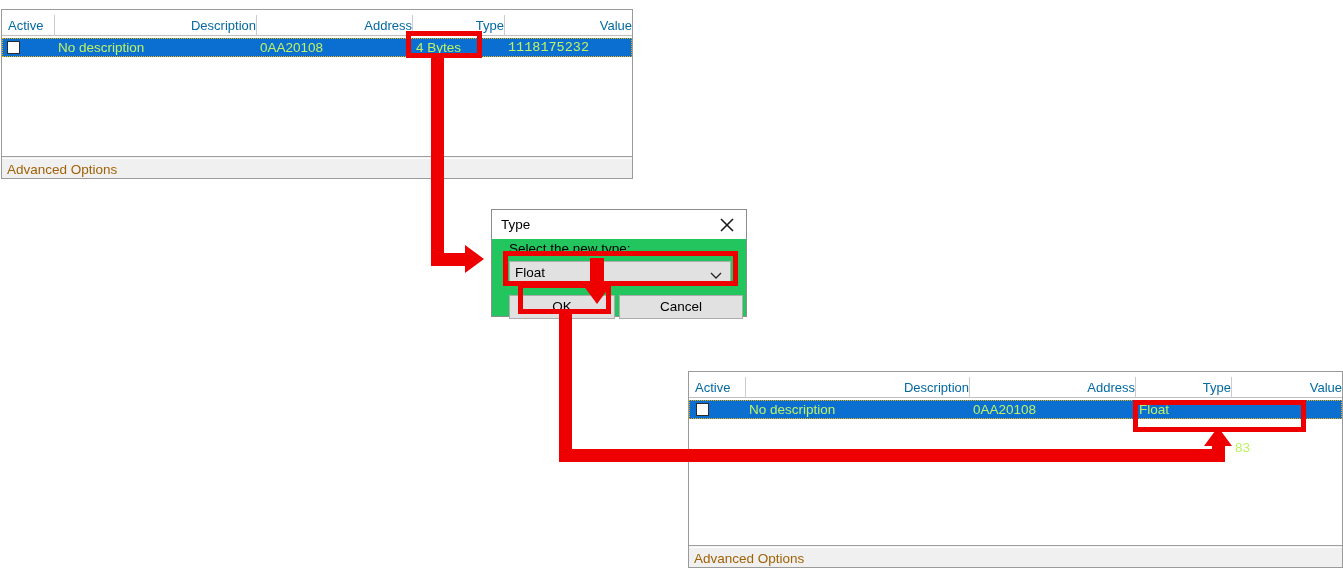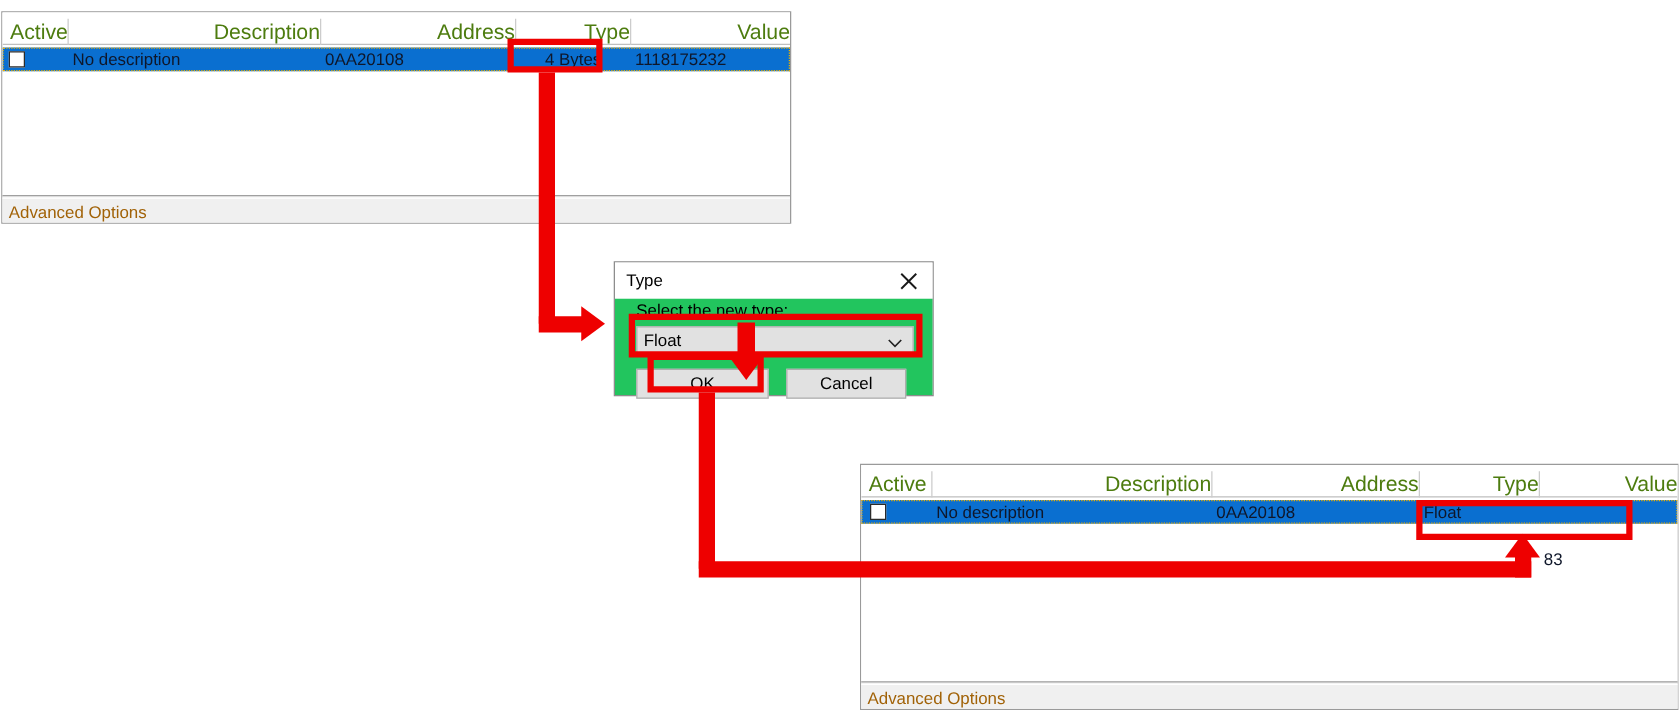--- a/index.html
+++ b/index.html
@@ -57,22 +57,22 @@
     height: 21px;
     background: #ffffff;
     border-bottom: 1px solid #bfbfbf;
     box-sizing: border-box;
   }
   .ct-th {
     position: absolute;
     top: 0;
     height: 21px;
     line-height: 21px;
-    font-size: 17px;
-    color: #4d7c0f;
+    font-size: 13px;
+    color: #0369a1;
     padding-left: 4px;
     box-sizing: border-box;
     white-space: nowrap;
     overflow: hidden;
   }
   .ct-th.sep {
     border-left: 1px solid #cccccc;
     text-align: right;
   }
   .ct-row {
@@ -92,21 +92,21 @@
     border: 1px dotted #f0b000;
     box-sizing: border-box;
     pointer-events: none;
   }
   .ct-td {
     position: absolute;
     top: 0;
     height: 19px;
     line-height: 19px;
     font-size: 13.5px;
-    color: #0f172a;
+    color: #bef264;
     padding-left: 4px;
     box-sizing: border-box;
     white-space: nowrap;
     overflow: hidden;
   }
   .ct-checkbox {
     position: absolute;
     width: 13px;
     height: 13px;
     background: #ffffff;
@@ -226,21 +226,21 @@
     background: #e1e1e1;
     border: 1px solid #adadad;
     box-sizing: border-box;
     font-size: 13.5px;
     color: #000000;
     text-align: center;
     line-height: 22px;
     white-space: nowrap;
   }
   .dlg-btn-ok    { left: 17px;  width: 106px; }
-  .dlg-btn-cancel{ left: 137px; width: 96px; }
+  .dlg-btn-cancel{ left: 127px; width: 124px; }
 
   
   .anno {
     position: absolute;
     background: #ee0000;
   }
   .anno-box {
     position: absolute;
     border: 5px solid #ee0000;
     box-sizing: border-box;
@@ -286,22 +286,22 @@
         <div class="ct-th sep" style="left:254px; width:156px;">Address</div>
         <div class="ct-th sep" style="left:410px; width:92px;">Type</div>
         <div class="ct-th sep" style="left:502px; width:128px;">Value</div>
       </div>
 
       <div class="ct-row" style="top:28px;">
         <div class="ct-row-focus"></div>
         <div class="ct-checkbox" style="left:5px; top:3px;"></div>
         <div class="ct-td" style="left:52px; width:202px;">No description</div>
         <div class="ct-td" style="left:254px; width:156px;">0AA20108</div>
-        <div class="ct-td" style="left:410px; width:92px;margin-left:20px;">4 Bytes</div>
-        <div class="ct-td" style="left:502px; width:128px;">1118175232</div>
+        <div class="ct-td" style="left:410px; width:92px;">4 Bytes</div>
+        <div class="ct-td" style="left:502px; width:128px;font-family:Liberation Mono, monospace;">1118175232</div>
       </div>
 
     </div>
 
     <div class="ct-advanced">
       <div class="ct-advanced-inner">
         <div class="ct-advanced-label">Advanced Options</div>
       </div>
     </div>
   </div>

